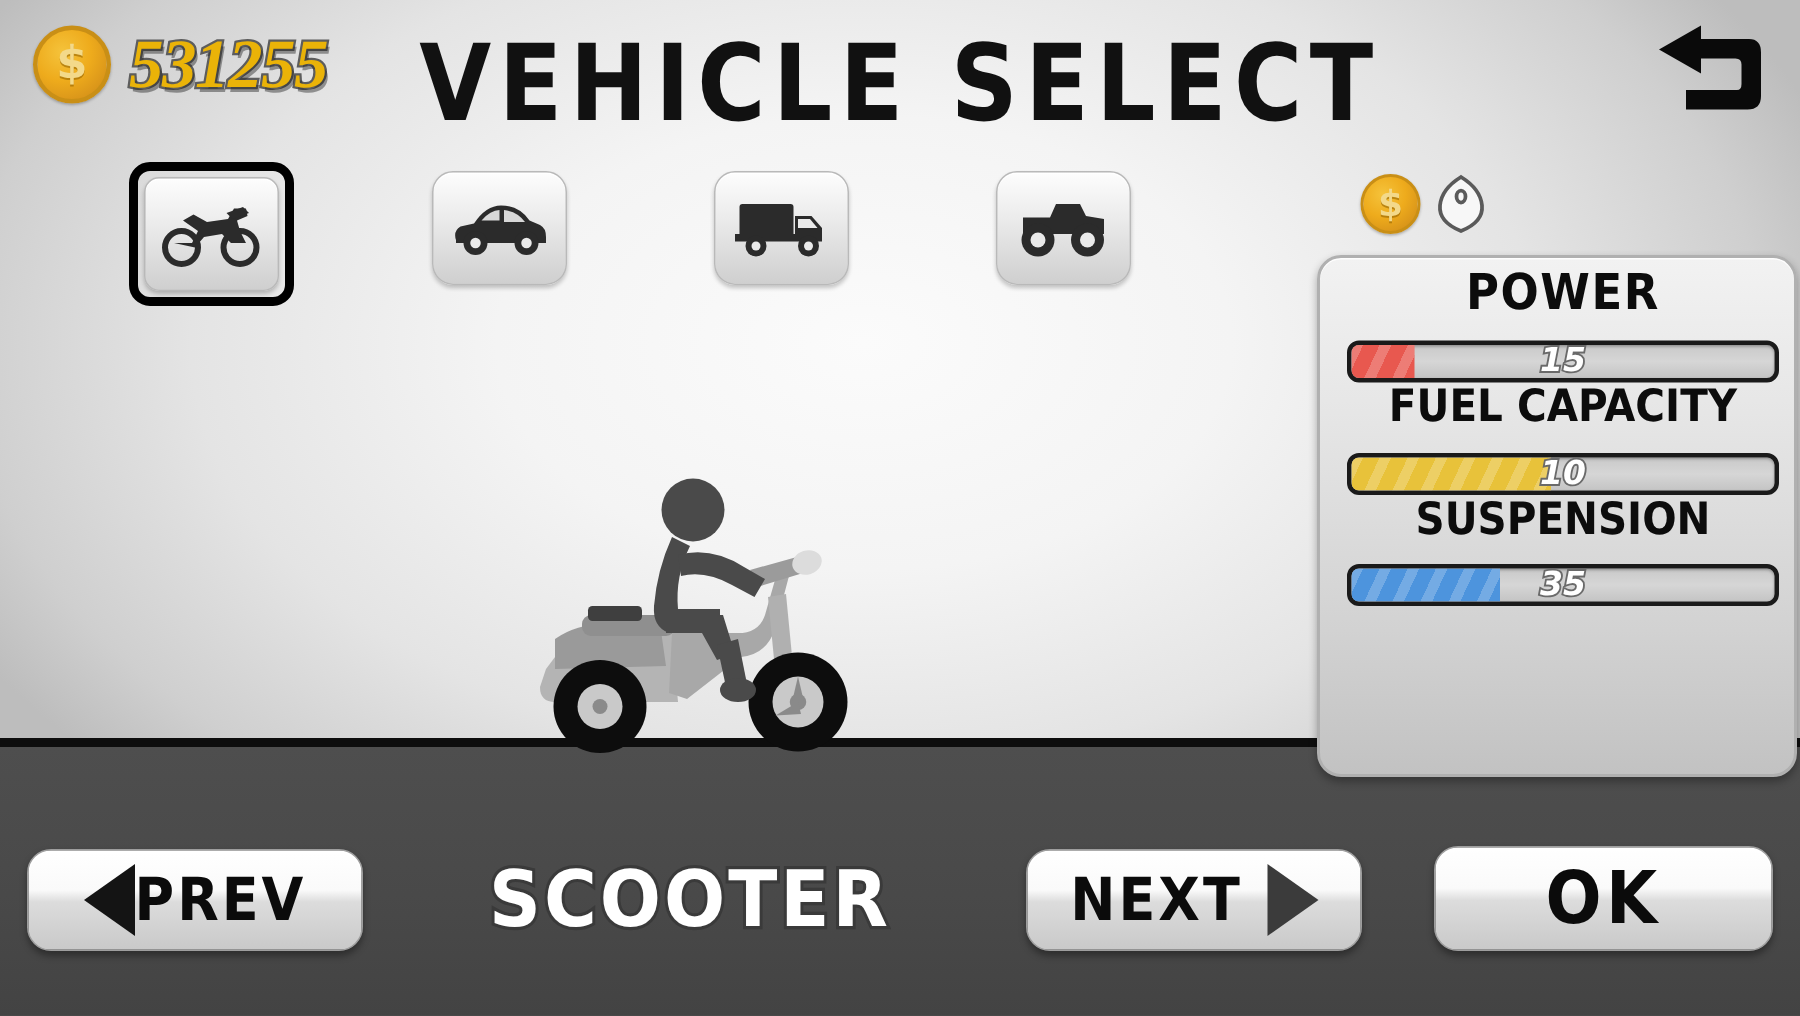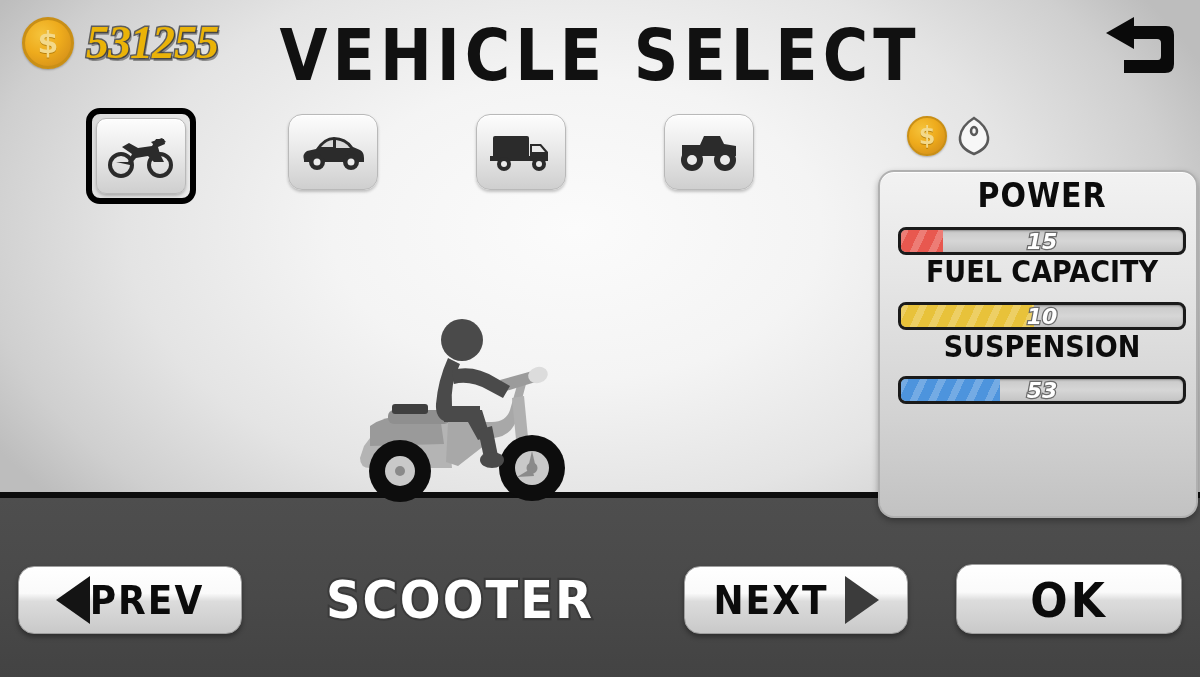--- a/index.html
+++ b/index.html
@@ -329,21 +329,21 @@
       <div class="bar-track">
         <div class="bar-fill" style="width: 47%; background-color: rgb(232, 194, 58);"></div>
         <div class="bar-value">10</div>
       </div>
     </div>
 
     <div class="stat-block">
       <div class="stat-label tight">SUSPENSION</div>
       <div class="bar-track">
         <div class="bar-fill" style="width: 35%; background-color: rgb(77, 148, 221);"></div>
-        <div class="bar-value">53</div>
+        <div class="bar-value">35</div>
       </div>
     </div>
   </div>
 
   <div class="pill-button" id="prev-button">
     <div class="tri-left"></div>
     <div class="btn-text">PREV</div>
   </div>
 
   <div id="vehicle-name">SCOOTER</div>

